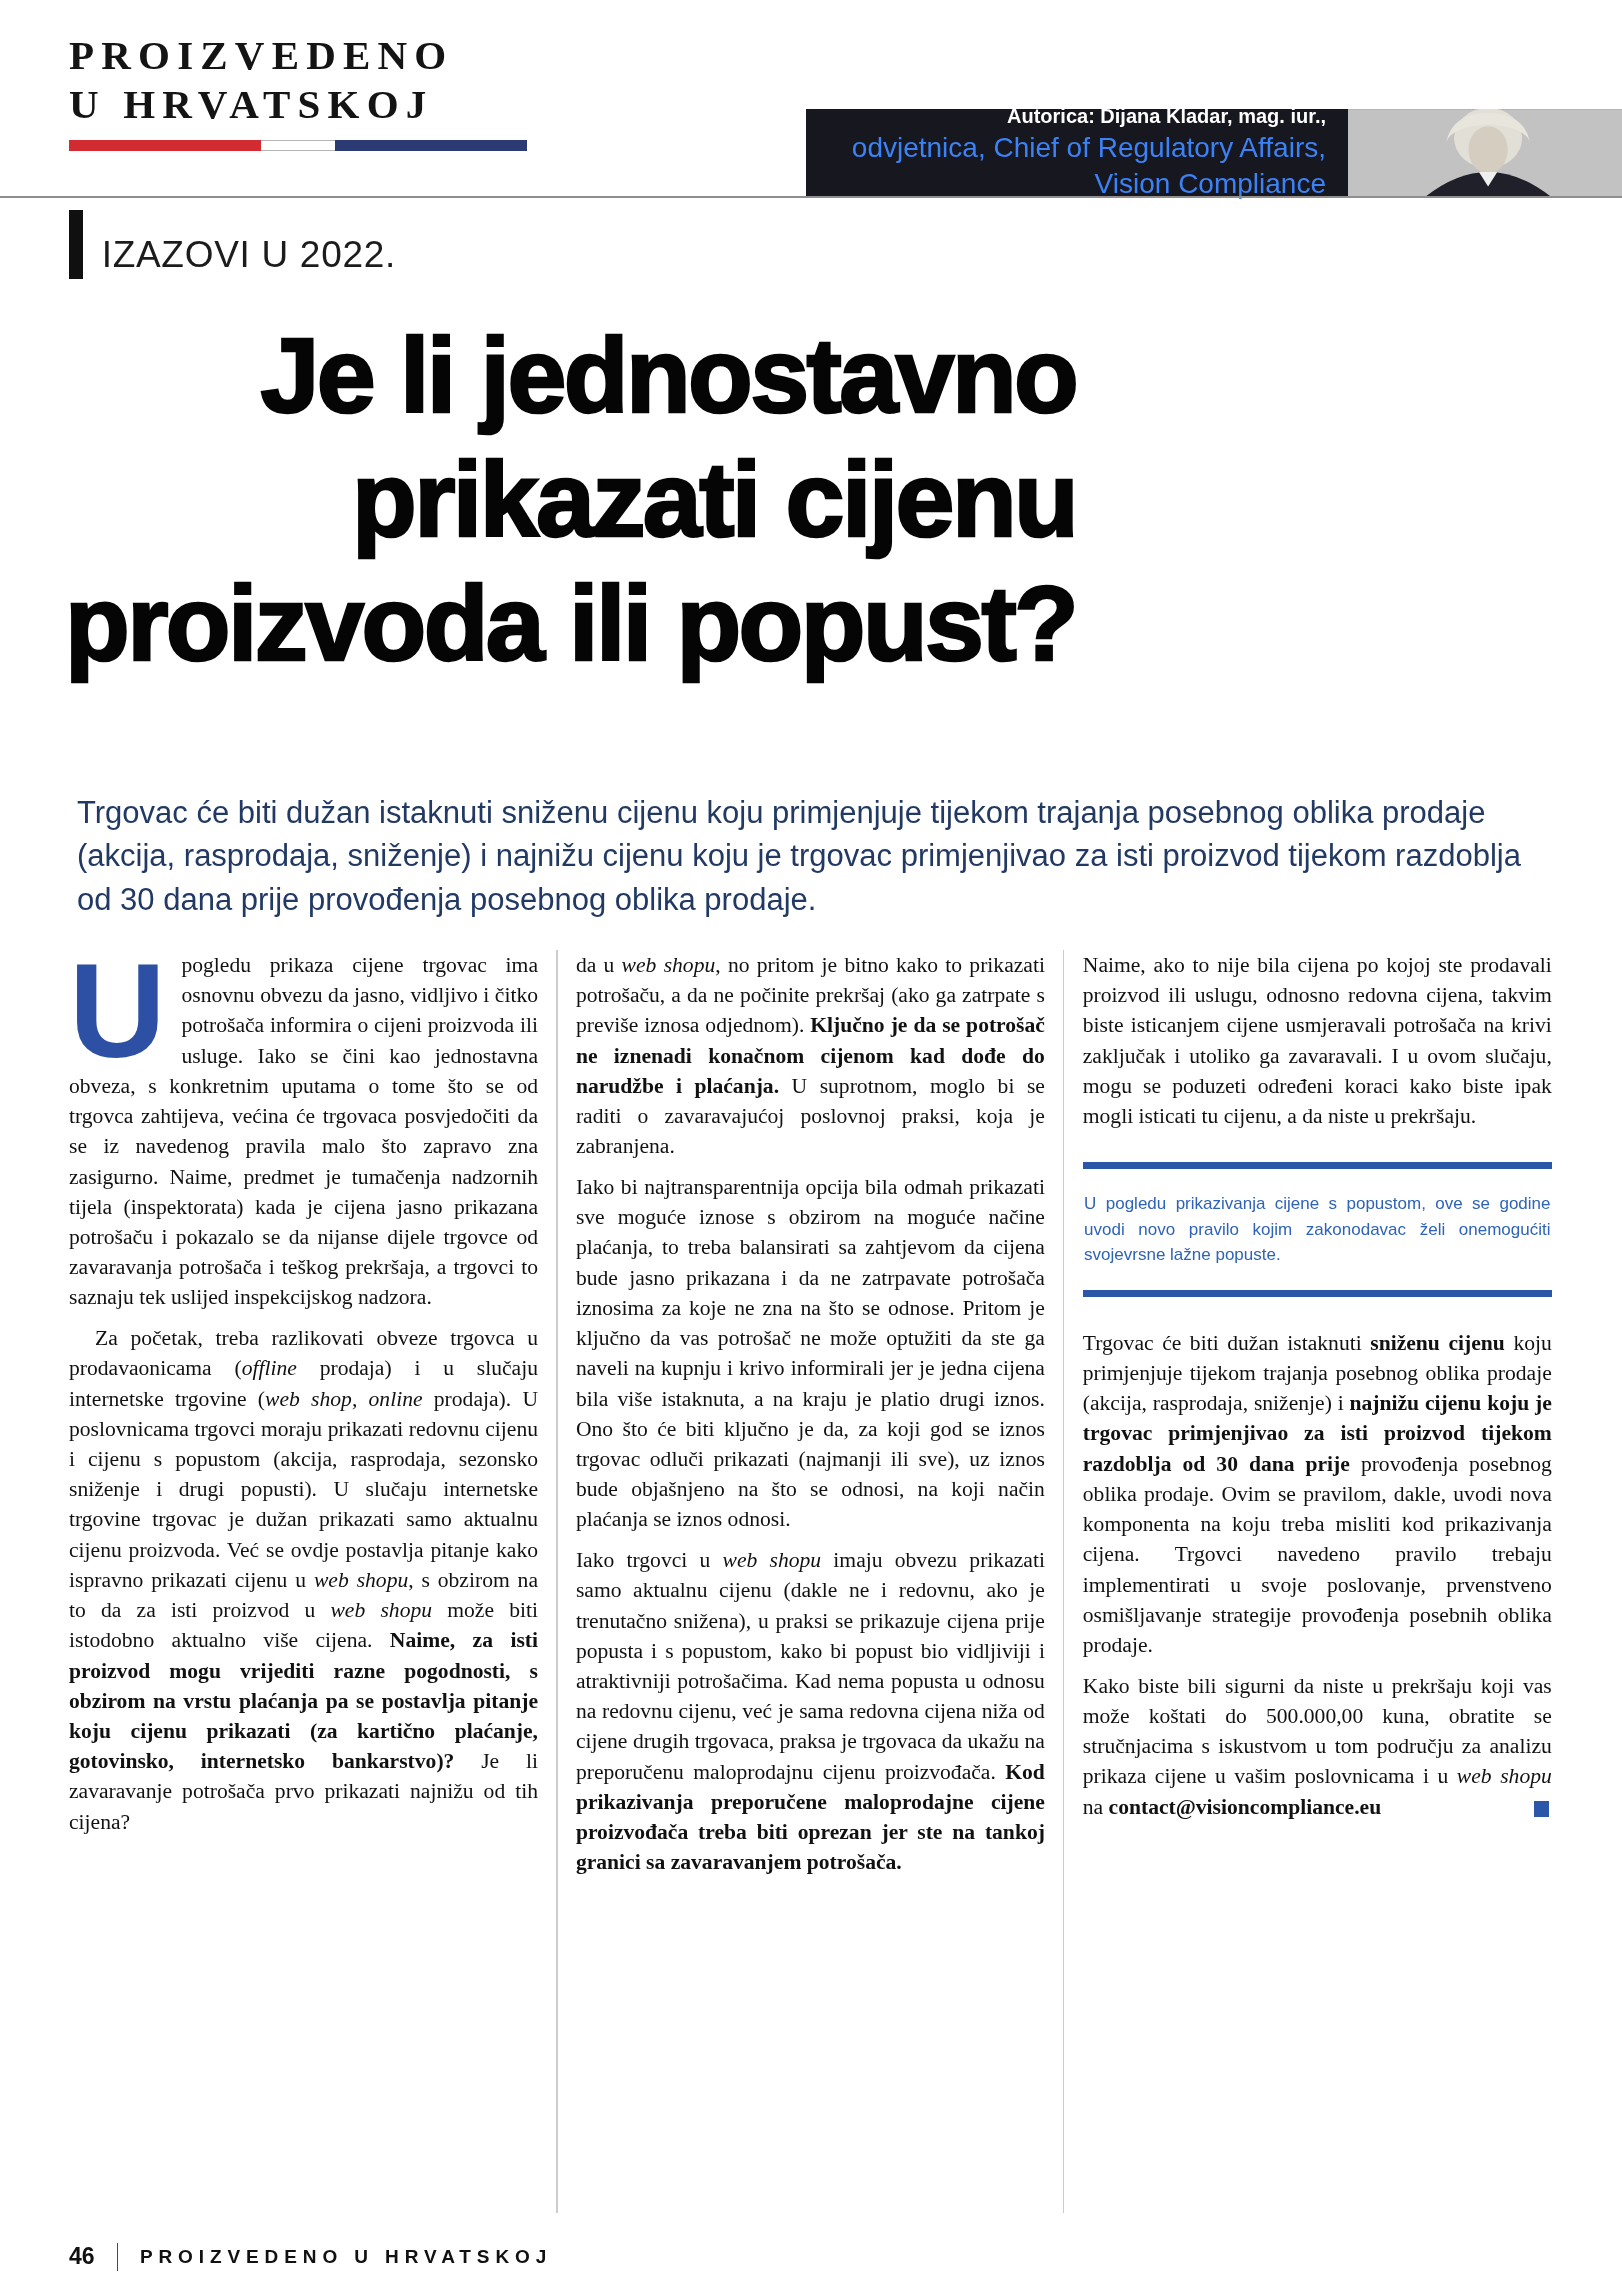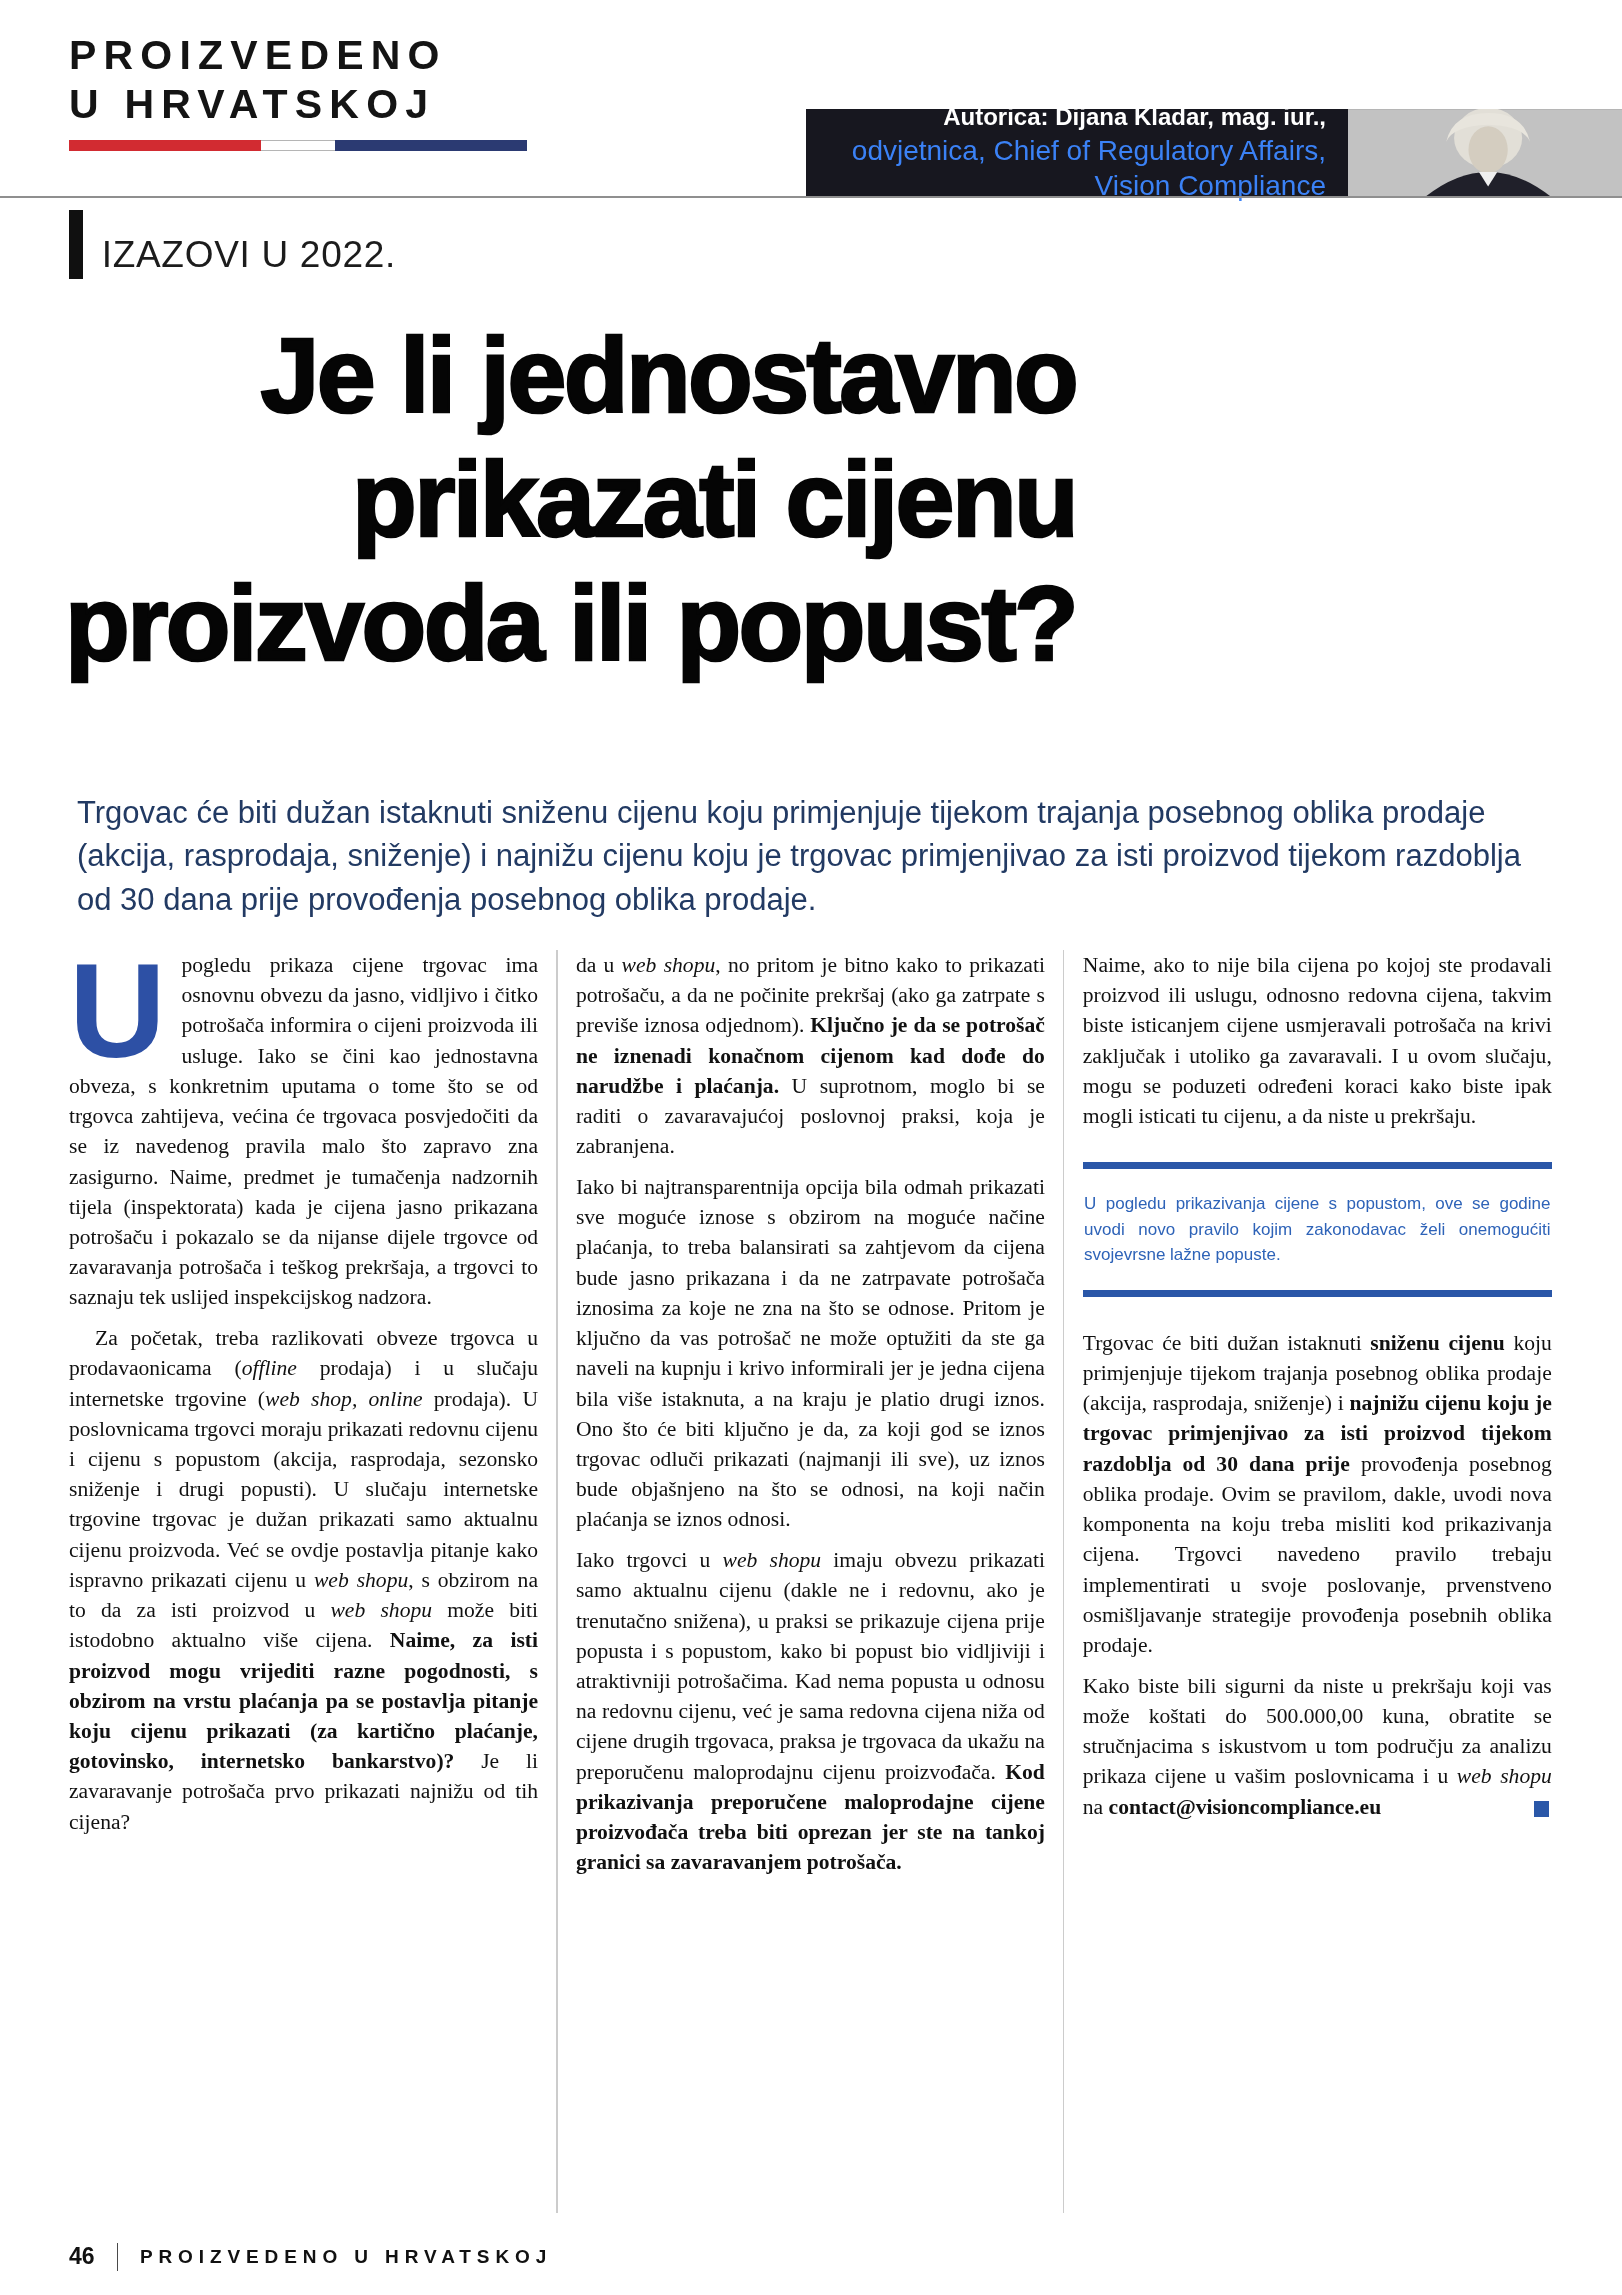--- a/index.html
+++ b/index.html
@@ -2,30 +2,30 @@
 <html lang="hr" style="font-size:10.5px"><head>
 <meta charset="utf-8">
 <style>
   html,body{margin:0;padding:0;background:#e8e8e8;}
   .page{
     position:relative;width:1623px;height:2295px;background:#ffffff;
     font-family:"Liberation Serif",serif;color:#111;overflow:hidden;margin:0 auto;
   }
   
   .logo{position:absolute;left:69px;top:31px;width:471px;}
-  .logo-line{font-family:Liberation Sans, sans-serif;font-weight:bold;font-size:41px;
+  .logo-line{font-family:Liberation Serif, serif;font-weight:bold;font-size:41px;
     letter-spacing:7.2px;color:#141414;line-height:1.2;white-space:nowrap;}
   .flag-bar{margin-top:10.5px;height:11px;display:flex;width:458px;}
   .flag-red{flex:42;background:#d22b31;}
   .flag-white{flex:16;background:#ffffff;border-top:1.3px solid #b5b5b5;border-bottom:1.3px solid #b5b5b5;box-sizing:border-box;}
   .flag-blue{flex:42;background:#2b3a72;}
   .author-bar{position:absolute;right:0;top:109px;height:88px;background:#17171f;
     display:flex;align-items:center;padding-left:46px;}
   .author-text{font-family:"Liberation Sans",sans-serif;text-align:right;margin-right:22px;line-height:1.28;}
-  .author-name{color:#ffffff;font-weight:bold;font-size:24px;}
+  .author-name{color:#ffffff;font-weight:bold;font-size:20px;}
   .author-role,.author-company{color:#3b82f6;font-size:28px;}
   .portrait{width:275px;height:88px;overflow:hidden;display:block;}
   .header-rule{position:absolute;left:0;top:196px;width:1623px;height:2px;background:#8f8f8f;}
   
   .kicker{position:absolute;left:69px;top:210px;display:flex;align-items:flex-end;gap:18.3px;}
   .kicker-bar{width:14.4px;height:69px;background:#101010;}
   .kicker-text{font-family:"Liberation Sans",sans-serif;font-size:37px;color:#1c1c1c;padding-bottom:2.6px;letter-spacing:0.7px;}
   
   .headline{position:absolute;left:65px;top:313px;font-family:"Liberation Sans",sans-serif;
     font-weight:bold;font-size:106px;line-height:1.17;letter-spacing:-2.6px;color:#050505;

